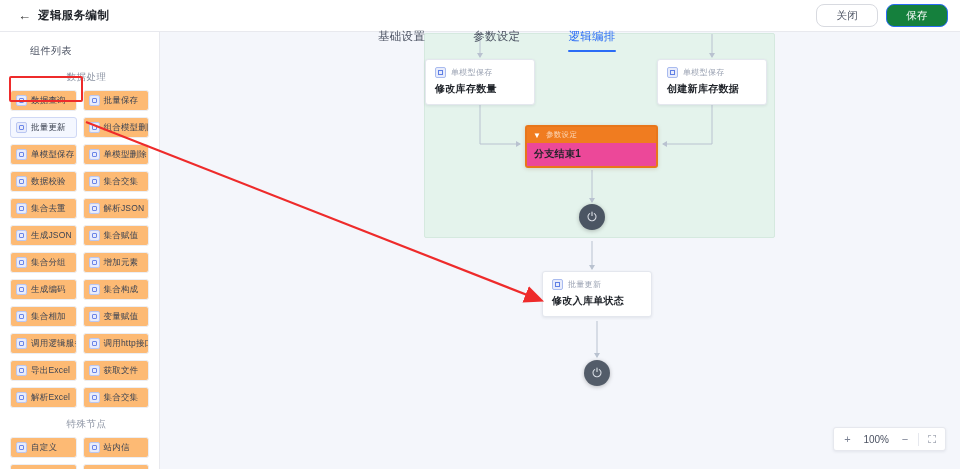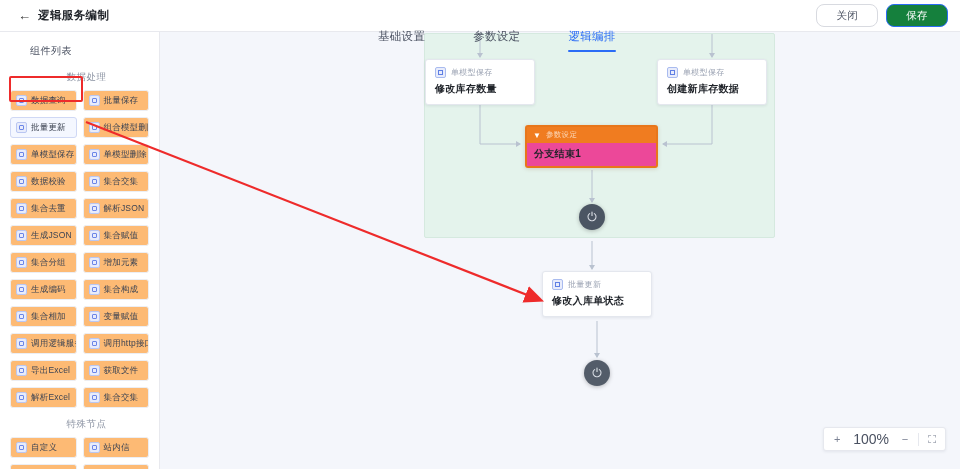--- a/index.html
+++ b/index.html
@@ -128,21 +128,21 @@
   
   .zoomctl {
     position: absolute; right: 14px; bottom: 18px; height: 24px;
     background: #fff; border: 1px solid #e6e8ee; border-radius: 3px;
     display: flex; align-items: center; box-shadow: 0 1px 3px rgba(30,40,70,.08);
   }
   .zoomctl .zi {
     width: 26px; height: 22px; display: flex; align-items: center; justify-content: center;
     font-size: 11px; color: #7a8193; cursor: pointer;
   }
-  .zoomctl .zlabel { font-size: 14px; color: #4a5161; padding: 0 3px; min-width: 30px; text-align: left; }
+  .zoomctl .zlabel { font-size: 10px; color: #4a5161; padding: 0 3px; min-width: 30px; text-align: left; }
   .zoomctl .zsep { width: 1px; height: 13px; background: #e6e8ee; }
 
   
   svg.anno { position: absolute; left: 0; top: 0; width: 960px; height: 469px; pointer-events: none; z-index: 36; }
 </style>
 </head>
 <body>
 
 <div class="topbar">
   <div class="back-wrap">

